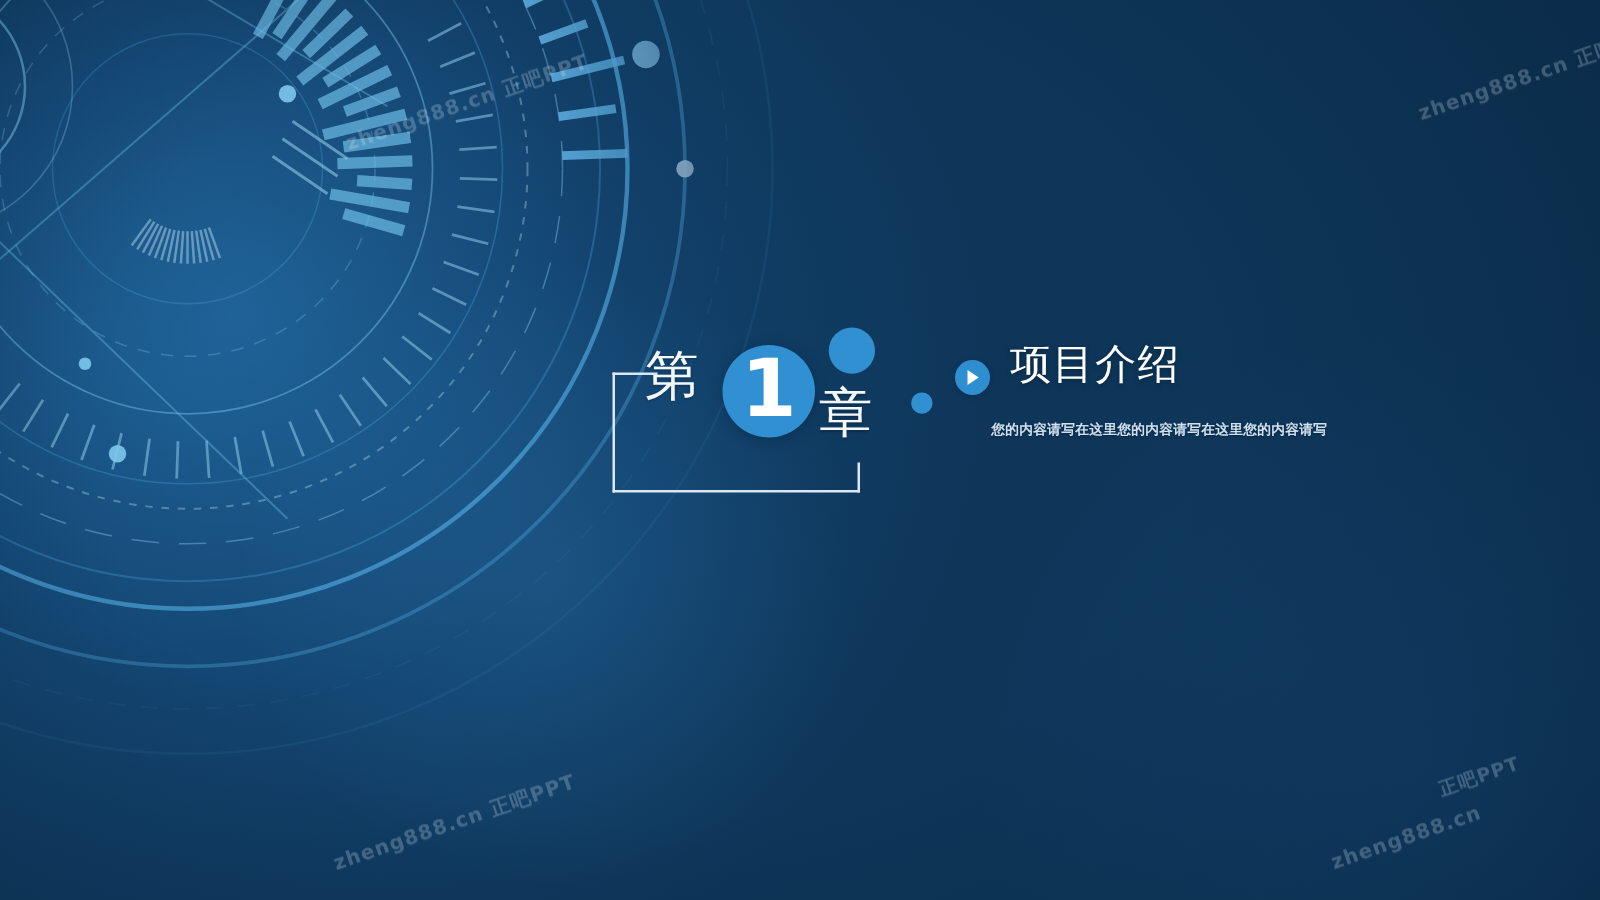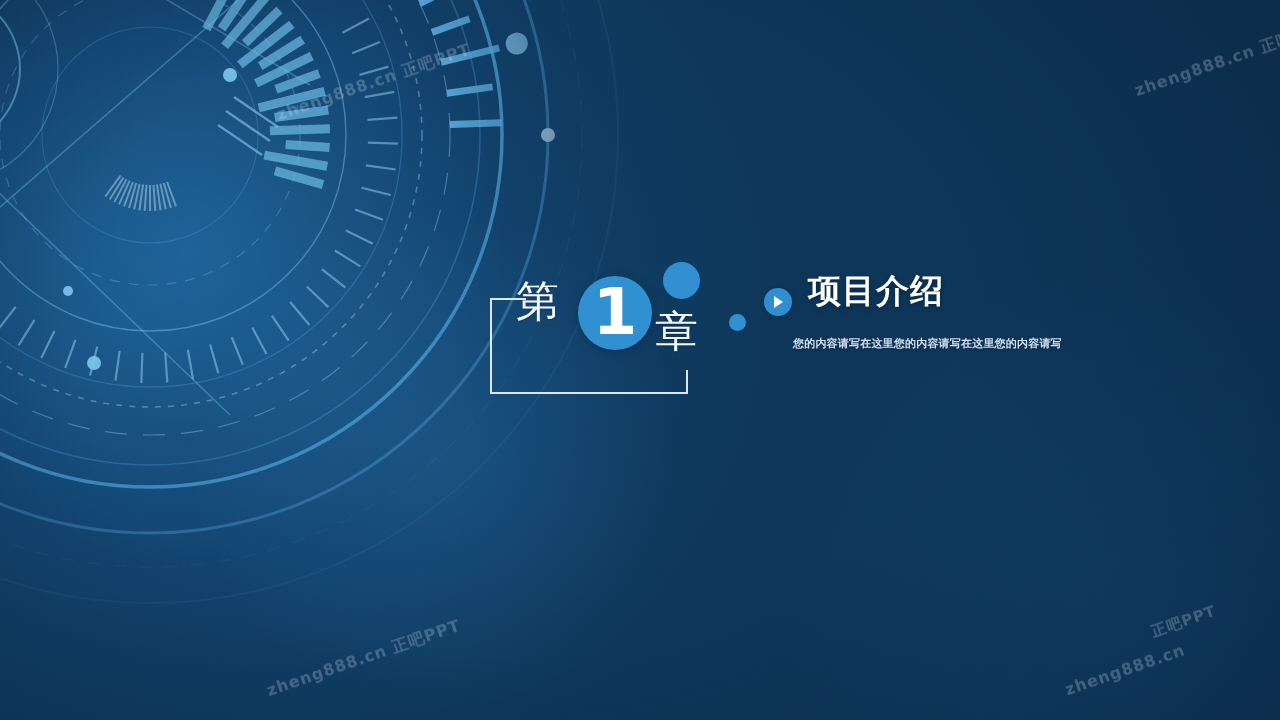--- a/index.html
+++ b/index.html
@@ -122,21 +122,21 @@
     border-style:solid;
     border-width:6px 0 6px 9px;
     border-color:transparent transparent transparent #ffffff;
   }
 
   
   .title-wrap { position:absolute; left:808px; top:272px; width:420px; }
   .slide-title {
     color:#ffffff;
     font-size:33px;
-    font-weight:700;
+    font-weight:400;
     line-height:1.16;
     letter-spacing:1px;
     text-shadow:0 2px 4px rgba(3,20,38,.5);
   }
   .body-wrap {
     position:absolute; left:793px; top:331px; width:430px;
   }
   .body-line {
     color:#cfe0ef;
     font-size:11px;

